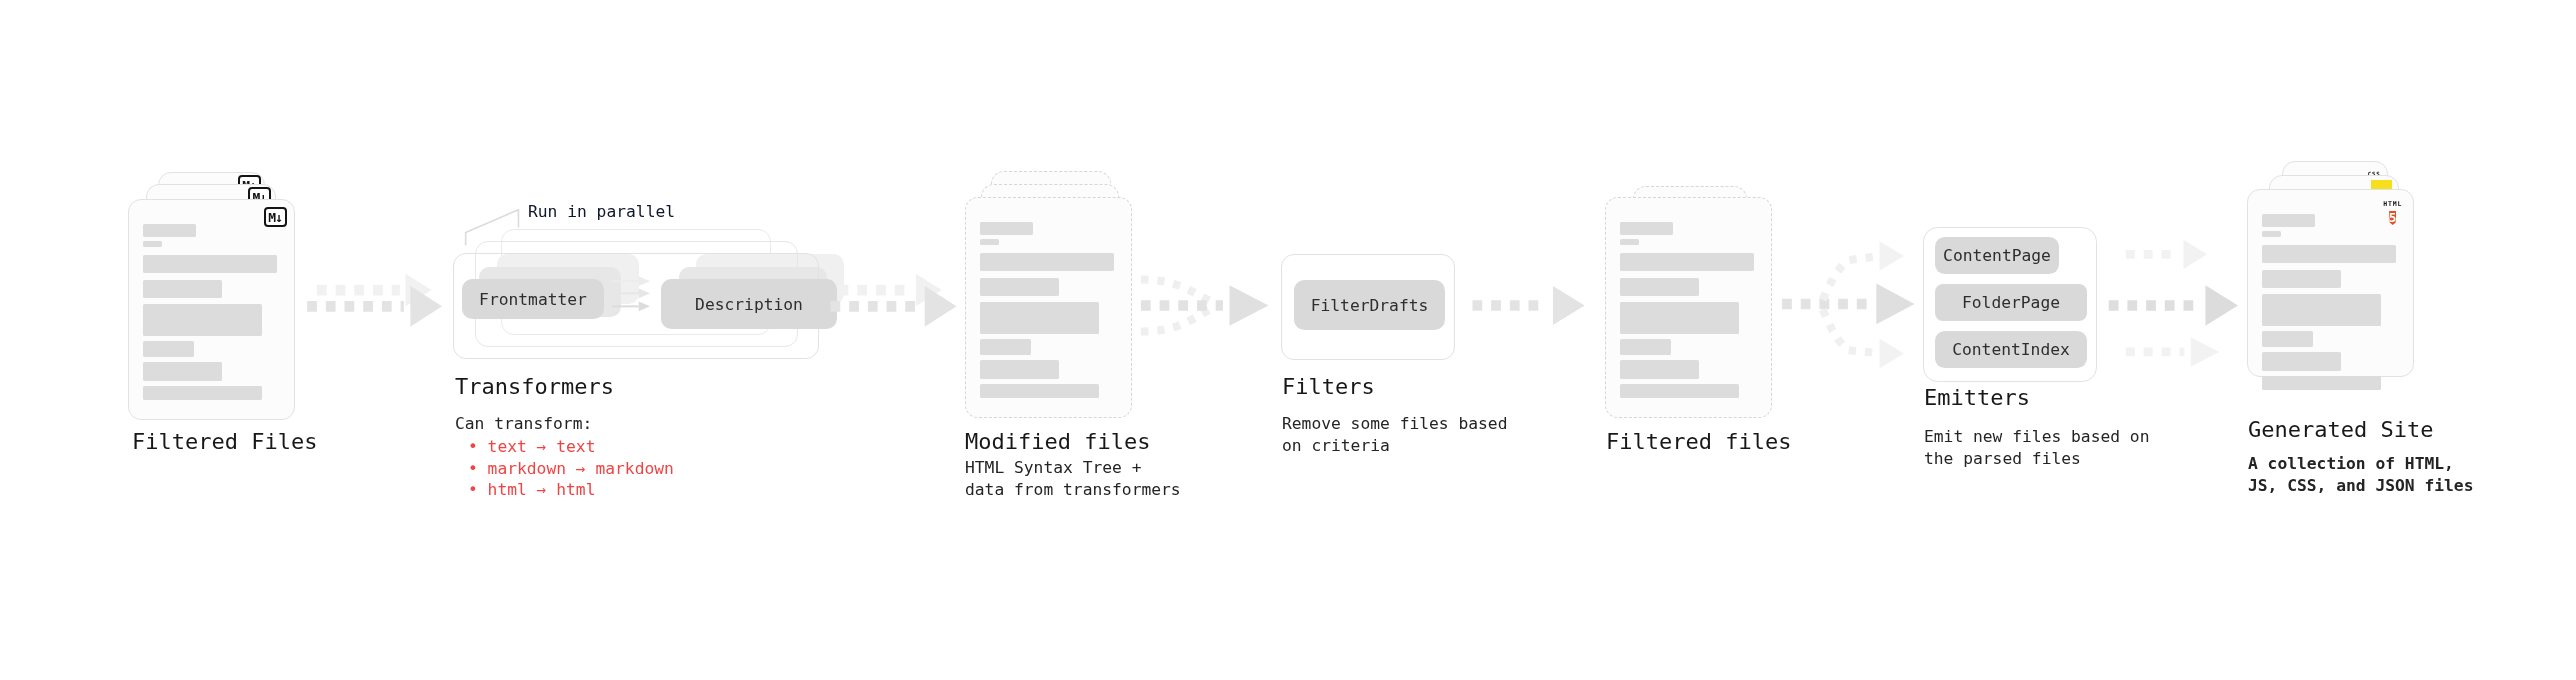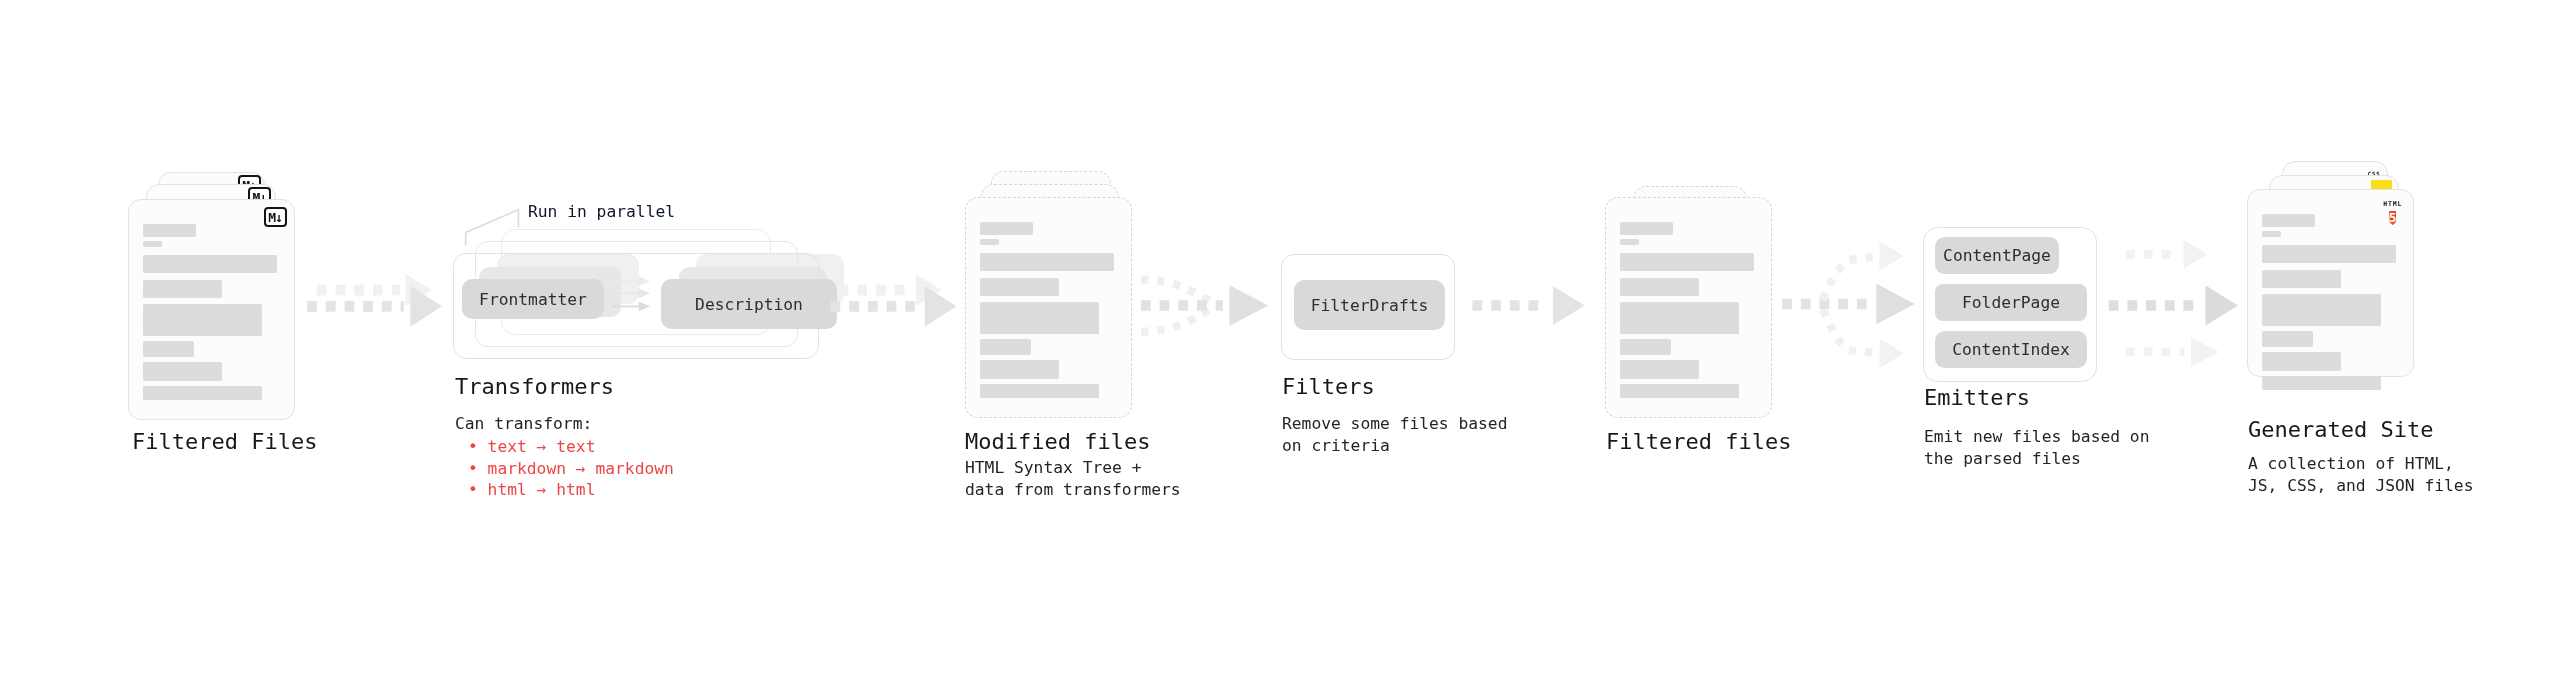--- a/index.html
+++ b/index.html
@@ -156,21 +156,21 @@
       <div class="bar b1"></div>
       <div class="bar b2"></div>
       <div class="bar b3"></div>
       <div class="bar b4"></div>
       <div class="bar b5"></div>
       <div class="bar b6"></div>
       <div class="bar b7"></div>
       <div class="bar b8"></div>
     </div>
     <div class="lbl" style="left:2248px;top:418px;">Generated Site</div>
-    <div class="sub" style="left:2248px;top:453px;">A collection of HTML,
+    <div class="sub" style="left:2248px;top:453px;font-weight:bold;">A collection of HTML,
 JS, CSS, and JSON files</div>
   </div>
 
   <svg class="overlay" width="2576" height="681" viewBox="0 0 3170 838">
 
     <g>
       <path d="M573,302 L573,286 L638,258 L638,280" fill="none" stroke="#dbdbdb" stroke-width="2"></path>
     </g>
 
     <g>

